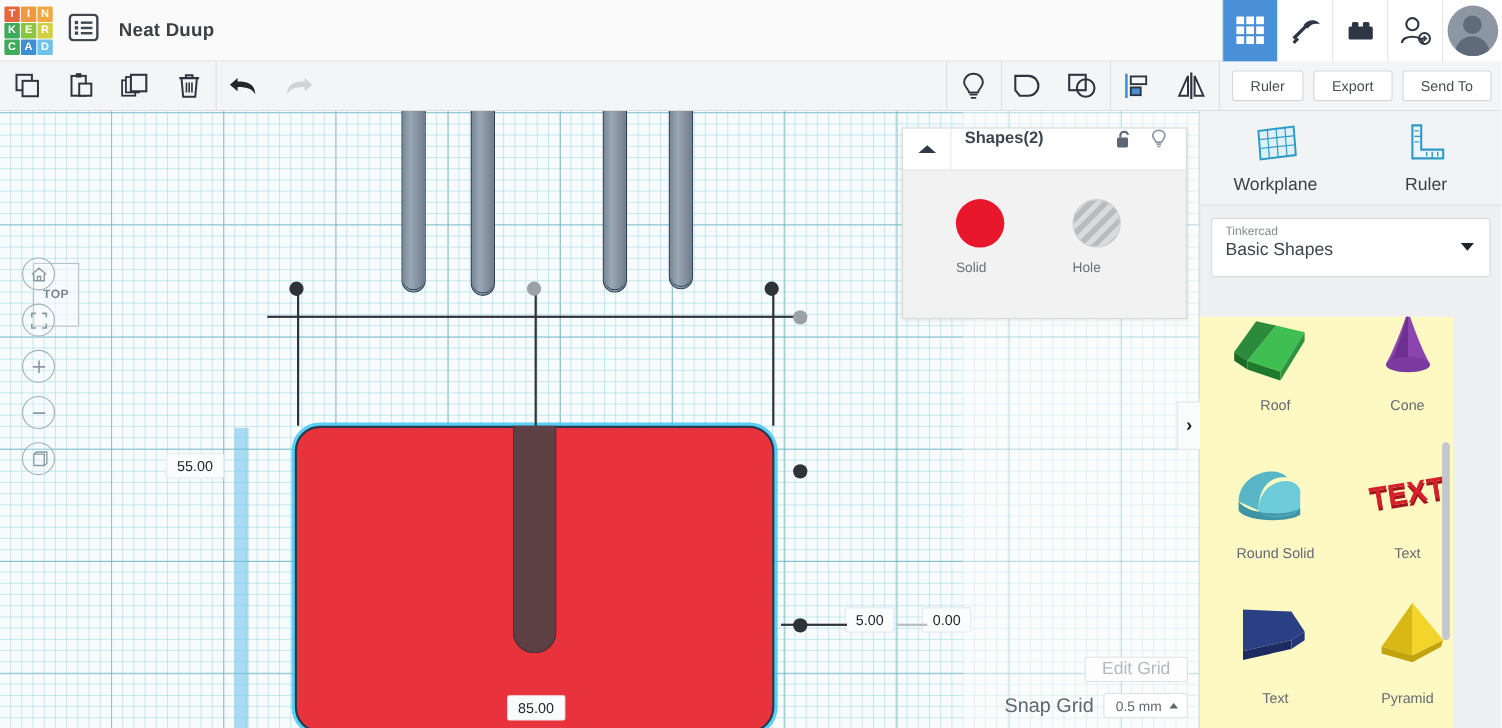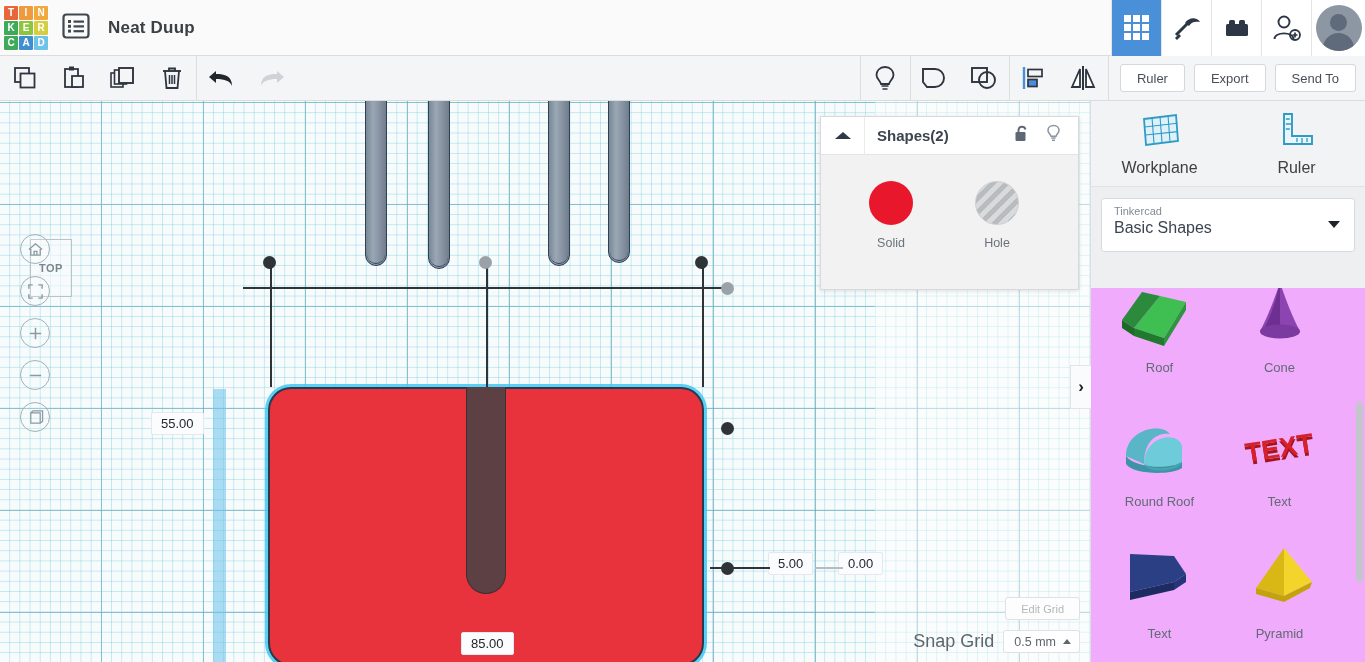--- a/index.html
+++ b/index.html
@@ -127,28 +127,28 @@
     position: absolute; left: 213px; top: 288px; width: 13px; height: 277px;
     background: rgba(105,195,235,.55);
   }
 
   
   .shapes-pop {
     position: absolute; left: 820px; top: 116px; width: 259px; height: 174px;
     background: #f2f2f2; border: 1px solid #d8dadc; box-shadow: 0 1px 4px rgba(0,0,0,.12);
   }
   .sp-head {
-    height: 38px; background: #fff; display: flex; align-items: center;
+    height: 38px; background: #fff; display: flex; align-items: flex-start;
     border-bottom: 1px solid #e2e4e6;
   }
   .sp-collapse { width: 44px; height: 38px; display:flex; align-items:center; justify-content:center; border-right:1px solid #e8eaec; }
   .sp-title { margin-left: 12px; font-size: 15px; color: #3c4450; font-weight: bold; }
   .sp-icons { margin-left: auto; display: flex; gap: 14px; padding-right: 16px; }
   .sp-body { display: flex; padding: 26px 0 0 48px; gap: 62px; }
-  .sw { text-align: center; }
+  .sw { }
   .sw .circ { width: 44px; height: 44px; border-radius: 50%; }
   .sw .lbl { margin-top: 11px; font-size: 12.5px; color: #6a7179; }
   .circ.solid { background: #e8172b; }
   .circ.hole {
     background: repeating-linear-gradient(135deg, #b9bcbe 0 5px, #d8dadc 5px 10px);
     border: 1.5px solid #cdd0d2;
   }
 
   
   .rpanel {
@@ -161,22 +161,22 @@
   .rp-select {
     margin: 11px 10px 0 10px; height: 54px; background: #fff;
     border: 1px solid #d7d9dc; border-radius: 3px;
     padding: 6px 12px; position: relative;
   }
   .rp-select .sm { font-size: 11px; color: #848b94; }
   .rp-select .big { font-size: 16px; color: #3c4450; margin-top: 2px; }
   .caret { position: absolute; right: 14px; top: 22px; width: 0; height: 0;
     border-left: 6px solid transparent; border-right: 6px solid transparent; border-top: 7px solid #1f232a; }
   .gallery {
-    position: absolute; left: 0; top: 187px; width: 275px; height: 374px;
-    overflow: hidden; background: #f0abfc;
+    position: absolute; left: 0; top: 187px; width: 230px; height: 374px;
+    overflow: hidden; background: #fef9c3;
   }
   .gitem { position: absolute; width: 137px; text-align: center; }
   .gitem .lbl { font-size: 13px; color: #626a74; margin-top: 4px; }
   .scrollbar {
     position: absolute; right: 3px; top: 114px; width: 7px; height: 180px;
     background: #c3c6ca; border-radius: 4px;
   }
   .collapse-tab {
     position: absolute; left: -21px; top: 264px; width: 21px; height: 44px;
     background: #fafbfc; border: 1px solid #e2e4e6; border-right: none;
@@ -184,21 +184,21 @@
     font-size: 17px; color: #1d1f22; font-weight: bold;
   }
 
   
   .bottom-strip {
     position: absolute; left: 875px; top: 591px; width: 215px; height: 71px;
   }
   .edit-grid {
     position: absolute; right: 10px; top: 6px; height: 23px; padding: 0 15px;
     border: 1px solid #dfe1e4; border-radius: 3px; background: #fdfdfd;
-    font-size: 11px; color: #b3b8bd; display: flex; align-items: center;
+    font-size: 16px; color: #b3b8bd; display: flex; align-items: center;
   }
   .snap-row {
     position: absolute; right: 10px; top: 39px; display: flex; align-items: center; gap: 9px;
   }
   .snap-lbl { font-size: 18px; color: #5e666e; }
   .snap-val {
     height: 23px; padding: 0 8px 0 10px; border: 1px solid #dfe1e4; border-radius: 3px;
     background: #fff; font-size: 12.5px; color: #5e666e; display: flex; align-items: center; gap: 7px;
   }
   .up-caret { width: 0; height: 0; border-left: 4px solid transparent; border-right: 4px solid transparent; border-bottom: 5px solid #5e666e; }
@@ -522,21 +522,21 @@
         <div class="lbl">Cone</div>
       </div>
 
       <div class="gitem" style="left:0px; top:118px;">
         <svg width="96" height="80" viewBox="0 0 96 80">
           <path d="M32 58 C32 30, 66 24, 70 40 L70 56 C66 66, 36 68, 32 58 Z" fill="#6ecbd9"></path>
           <path d="M14 50 C14 24, 48 16, 58 28 C44 26, 32 36, 32 58 Z" fill="#59b6c6"></path>
           <path d="M14 50 C22 62, 58 64, 70 56 L70 62 C58 70, 20 68, 14 58 Z" fill="#3d94a5"></path>
           <path d="M32 58 C36 68, 66 66, 70 56 C58 64, 40 64, 32 58 Z" fill="#4aa3b3"></path>
         </svg>
-        <div class="lbl">Round Roof</div>
+        <div class="lbl">Round Solid</div>
       </div>
 
       <div class="gitem" style="left:120px; top:118px;">
         <svg width="96" height="80" viewBox="0 0 96 80">
           <g transform="rotate(-9 48 46)">
             <text x="48" y="54" font-family="Liberation Sans, sans-serif" font-size="27" font-weight="bold" fill="#a3151e" text-anchor="middle">TEXT</text>
             <text x="48" y="51" font-family="Liberation Sans, sans-serif" font-size="27" font-weight="bold" fill="#d6202b" text-anchor="middle">TEXT</text>
           </g>
         </svg>
         <div class="lbl">Text</div>

